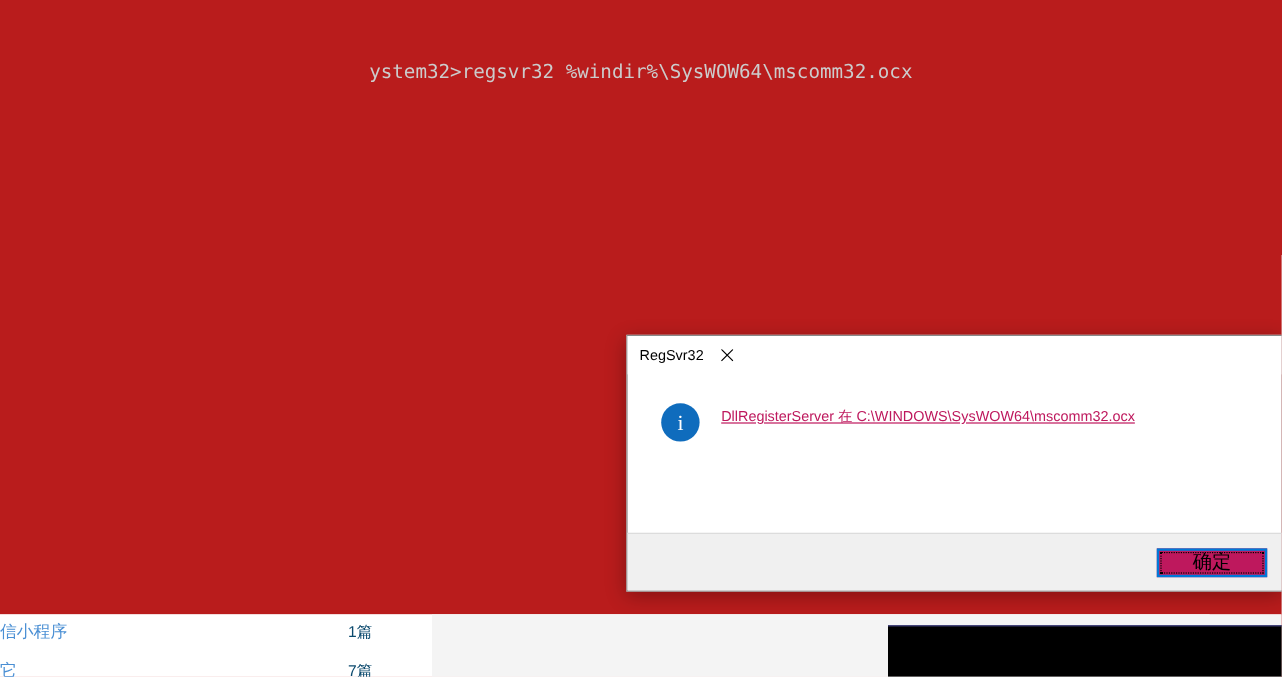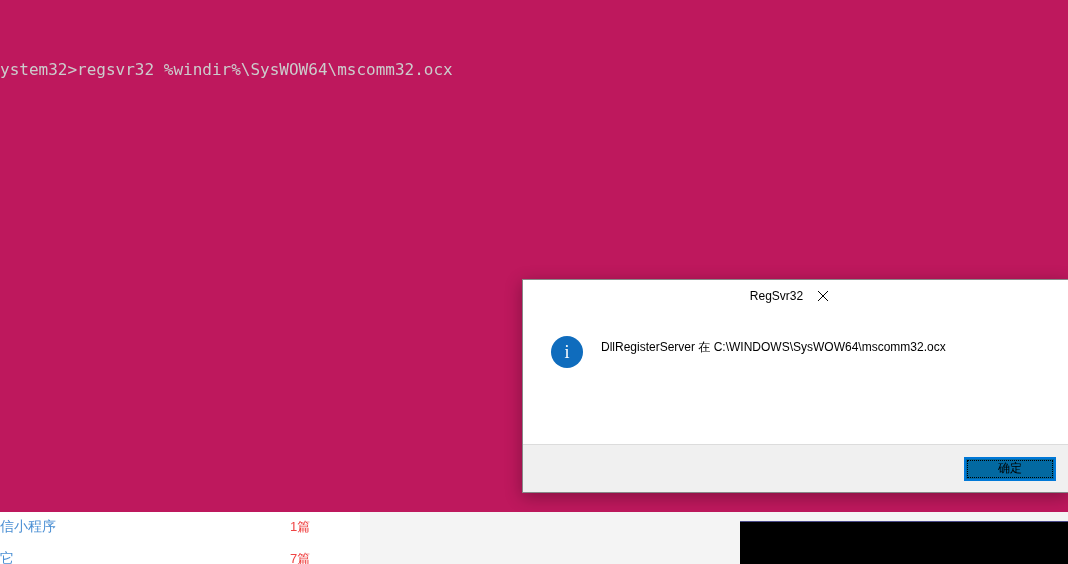--- a/index.html
+++ b/index.html
@@ -14,46 +14,47 @@
       position: relative;
       font-family: "Segoe UI", Tahoma, sans-serif;
       overflow: hidden;
     }
     .terminal {
       position: absolute;
       top: 0;
       left: 0;
       width: 1068px;
       height: 512px;
-      background: #be185d;
+      background: #b91c1c;
       color: #cccccc;
       font-family: "NSimSun", "SimSun", "Consolas", monospace;
       font-size: 16px;
-      padding: 10px 0 0 0;
+      padding: 0 0 0 0;
       white-space: pre;
       line-height: 1.5;
+      text-align: center;
     }
     .terminal-line {
       display: block;
     }
     .dialog {
       position: absolute;
       top: 279px;
       left: 522px;
       width: 547px;
       height: 214px;
       background: #ffffff;
       border: 1px solid #888888;
       box-shadow: 0 4px 16px rgba(0,0,0,0.3);
     }
     .dialog-titlebar {
       height: 32px;
       display: flex;
       align-items: center;
-      justify-content: center;
+      justify-content: flex-start;
       padding: 0 8px 0 10px;
       background: #ffffff;
     }
     .dialog-title {
       font-size: 12px;
       color: #000000;
     }
     .dialog-close {
       width: 40px;
       height: 28px;
@@ -80,43 +81,44 @@
       display: flex;
       align-items: center;
       justify-content: center;
       color: #ffffff;
       font-family: Georgia, serif;
       font-size: 18px;
       flex-shrink: 0;
     }
     .dialog-message {
       font-size: 12px;
-      color: #000000;
+      color: #be185d;
       line-height: 1.6;
       padding-top: 2px;
+      text-decoration: underline;
     }
     .dialog-footer {
       position: absolute;
       bottom: 0;
       left: 0;
       right: 0;
       height: 48px;
       background: #f0f0f0;
       border-top: 1px solid #dcdcdc;
       display: flex;
       align-items: center;
       justify-content: flex-end;
       padding-right: 12px;
     }
     .dialog-button {
       min-width: 92px;
       height: 24px;
-      background: #0369a1;
+      background: #be185d;
       border: 2px solid #0078d7;
-      font-size: 12px;
+      font-size: 16px;
       color: #000000;
       cursor: pointer;
       display: flex;
       align-items: center;
       justify-content: center;
       outline: 1px dotted #000000;
       outline-offset: -4px;
     }
     .bottom-area {
       position: absolute;
@@ -135,21 +137,21 @@
       top: 6px;
       left: 0px;
     }
     .sidebar-item-2 {
       top: 38px;
       left: 0px;
     }
     .sidebar-count {
       position: absolute;
       font-size: 13px;
-      color: #ef4444;
+      color: #0c4a6e;
       text-align: right;
     }
     .sidebar-count-1 {
       top: 6px;
       left: 290px;
     }
     .sidebar-count-2 {
       top: 38px;
       left: 290px;
     }

